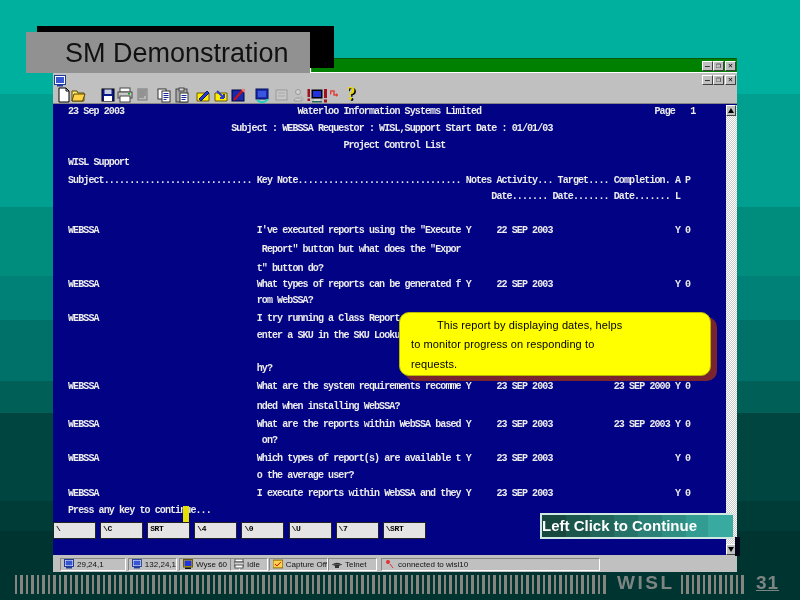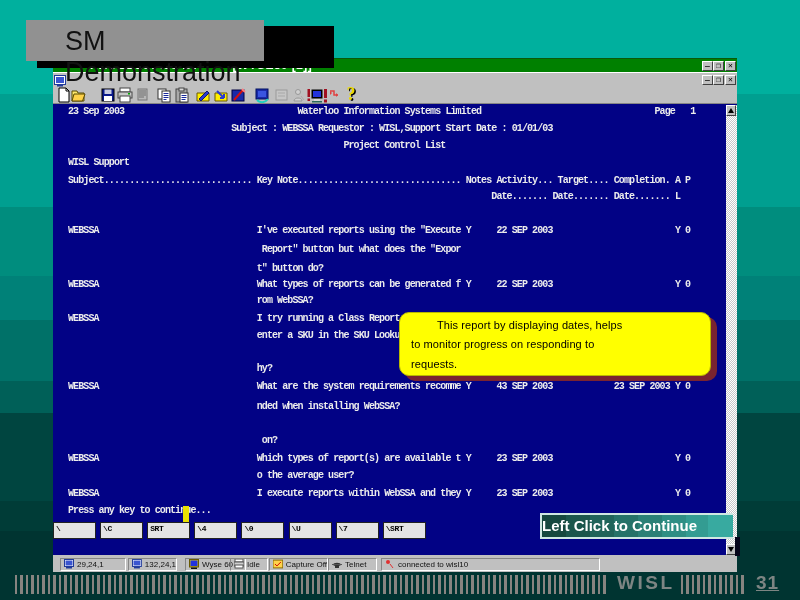--- a/index.html
+++ b/index.html
@@ -20,21 +20,21 @@
 #cursor { position:absolute; left:129.5px; top:402px; width:6px; height:16px; background:#e8e000; }
 .fk { position:absolute; top:418px; width:43px; height:17px; background:#e4e4e4; border:1px solid #222; color:#000; font-family:"Liberation Mono",monospace; font-weight:bold; font-size:8px; line-height:9px; letter-spacing:-0.4px; padding:1px 0 0 2px; }
 #vscroll { position:absolute; left:673px; top:47px; width:10.5px; height:450px; background:#c0c0c0; background-image:conic-gradient(#fff 25%, #c8c8c8 0 50%, #fff 0 75%, #c8c8c8 0); background-size:2px 2px; }
 .sbtn { position:absolute; left:0; width:10px; height:11px; background:#c0c0c0; border:1px solid; border-color:#fff #404040 #404040 #fff; }
 .sbtn svg { display:block; margin:2px auto 0; }
 #statusbar { position:absolute; left:0; top:497px; width:100%; height:17px; background:#c0c0c0; }
 .sp { position:absolute; top:2.5px; height:13px; border:1px solid; border-color:#868686 #fff #fff #868686; display:flex; align-items:center; font-size:8px; color:#111; white-space:nowrap; overflow:hidden; }
 
 
 #tshadow { position:absolute; left:37px; top:26px; width:297px; height:42px; background:#000; }
-#tbox { position:absolute; left:26px; top:20px; width:238px; height:41px; background:#919191; }
+#tbox { position:absolute; left:26px; top:32px; width:284px; height:41px; background:#919191; }
 #tbox span { position:absolute; left:39px; top:6px; font:27px "Liberation Sans",sans-serif; color:#111; }
 
 
 #cshadow { position:absolute; left:405px; top:317px; width:312px; height:64px; background:#7a2430; border-radius:10px; }
 #callout { position:absolute; left:399px; top:312px; width:312px; height:64px; background:#ffff00; border:1px solid #b8b800; border-radius:10px; }
 #callout div { position:absolute; left:11px; top:3px; width:306px; font-size:11px; line-height:19.3px; letter-spacing:0.1px; color:#000000; }
 #callout div p:first-child { text-indent:26px; }
 
 
 #lcbs { position:absolute; left:735px; top:537px; width:5px; height:19px; background:#05051a; }
@@ -165,22 +165,23 @@
 <div class="trow" style="top:71px">Subject............................. Key Note................................ Notes Activity... Target.... Completion. A P</div>
 <div class="trow" style="top:87px">                                                                                   Date....... Date....... Date....... L</div>
 <div class="trow" style="top:121px">WEBSSA                               I've executed reports using the "Execute Y     22 SEP 2003                        Y 0</div>
 <div class="trow" style="top:140px">                                      Report" button but what does the "Expor</div>
 <div class="trow" style="top:159px">                                     t" button do?</div>
 <div class="trow" style="top:175px">WEBSSA                               What types of reports can be generated f Y     22 SEP 2003                        Y 0</div>
 <div class="trow" style="top:191px">                                     rom WebSSA?</div>
 <div class="trow" style="top:209px">WEBSSA                               I try running a Class Report but whe</div>
 <div class="trow" style="top:226px">                                     enter a SKU in the SKU Lookup Text f</div>
 <div class="trow" style="top:259px">                                     hy?</div>
-<div class="trow" style="top:277px">WEBSSA                               What are the system requirements recomme Y     43 SEP 2003            23 SEP 2003 Y 0</div>
+<div class="trow" style="top:277px">WEBSSA                               What are the system requirements recomme Y     23 SEP 2003            23 SEP 2000 Y 0</div>
 <div class="trow" style="top:297px">                                     nded when installing WebSSA?</div>
+<div class="trow" style="top:315px">WEBSSA                               What are the reports within WebSSA based Y     23 SEP 2003            23 SEP 2003 Y 0</div>
 <div class="trow" style="top:331px">                                      on?</div>
 <div class="trow" style="top:349px">WEBSSA                               Which types of report(s) are available t Y     23 SEP 2003                        Y 0</div>
 <div class="trow" style="top:366px">                                     o the average user?</div>
 <div class="trow" style="top:384px">WEBSSA                               I execute reports within WebSSA and they Y     23 SEP 2003                        Y 0</div>
 <div class="trow" style="top:401px">Press any key to continue...</div>
       <div id="cursor"></div>
       <div class="fk" style="left:0.0px">\</div>
         <div class="fk" style="left:47.1px">\C</div>
         <div class="fk" style="left:94.2px">SRT</div>
         <div class="fk" style="left:141.3px">\4</div>
@@ -212,21 +213,21 @@
           <span>29,24,1</span>
         </div>
         <div class="sp" style="left:75px;width:49px">
           <svg width="10" height="10" viewBox="0 0 10 10" style="margin:0 3px 0 3px">
             <rect x="0.5" y="0.5" width="9" height="7" fill="#fff" stroke="#203a9a"></rect>
             <rect x="1.5" y="1.5" width="7" height="5" fill="#3a55d0"></rect>
             <rect x="2" y="8" width="6" height="1.5" fill="#203a9a"></rect>
           </svg>
           <span>132,24,1</span>
         </div>
-        <div class="sp" style="left:132px;width:61px">
+        <div class="sp" style="left:126px;width:61px">
           <svg width="10" height="10" viewBox="0 0 10 10" style="margin:0 3px 0 3px">
             <rect x="0.5" y="0.5" width="9" height="7.5" fill="#c8b820" stroke="#6a5a00"></rect>
             <rect x="1.5" y="1.5" width="7" height="5.5" fill="#2233dd"></rect>
             <rect x="2" y="8.5" width="6" height="1.5" fill="#111"></rect>
           </svg>
           <span>Wyse 60</span>
         </div>
         <div class="sp" style="left:177px;width:38px">
           <svg width="10" height="10" viewBox="0 0 10 10" style="margin:0 3px 0 3px">
             <rect x="1" y="0" width="8" height="3" fill="#fff" stroke="#555"></rect>

